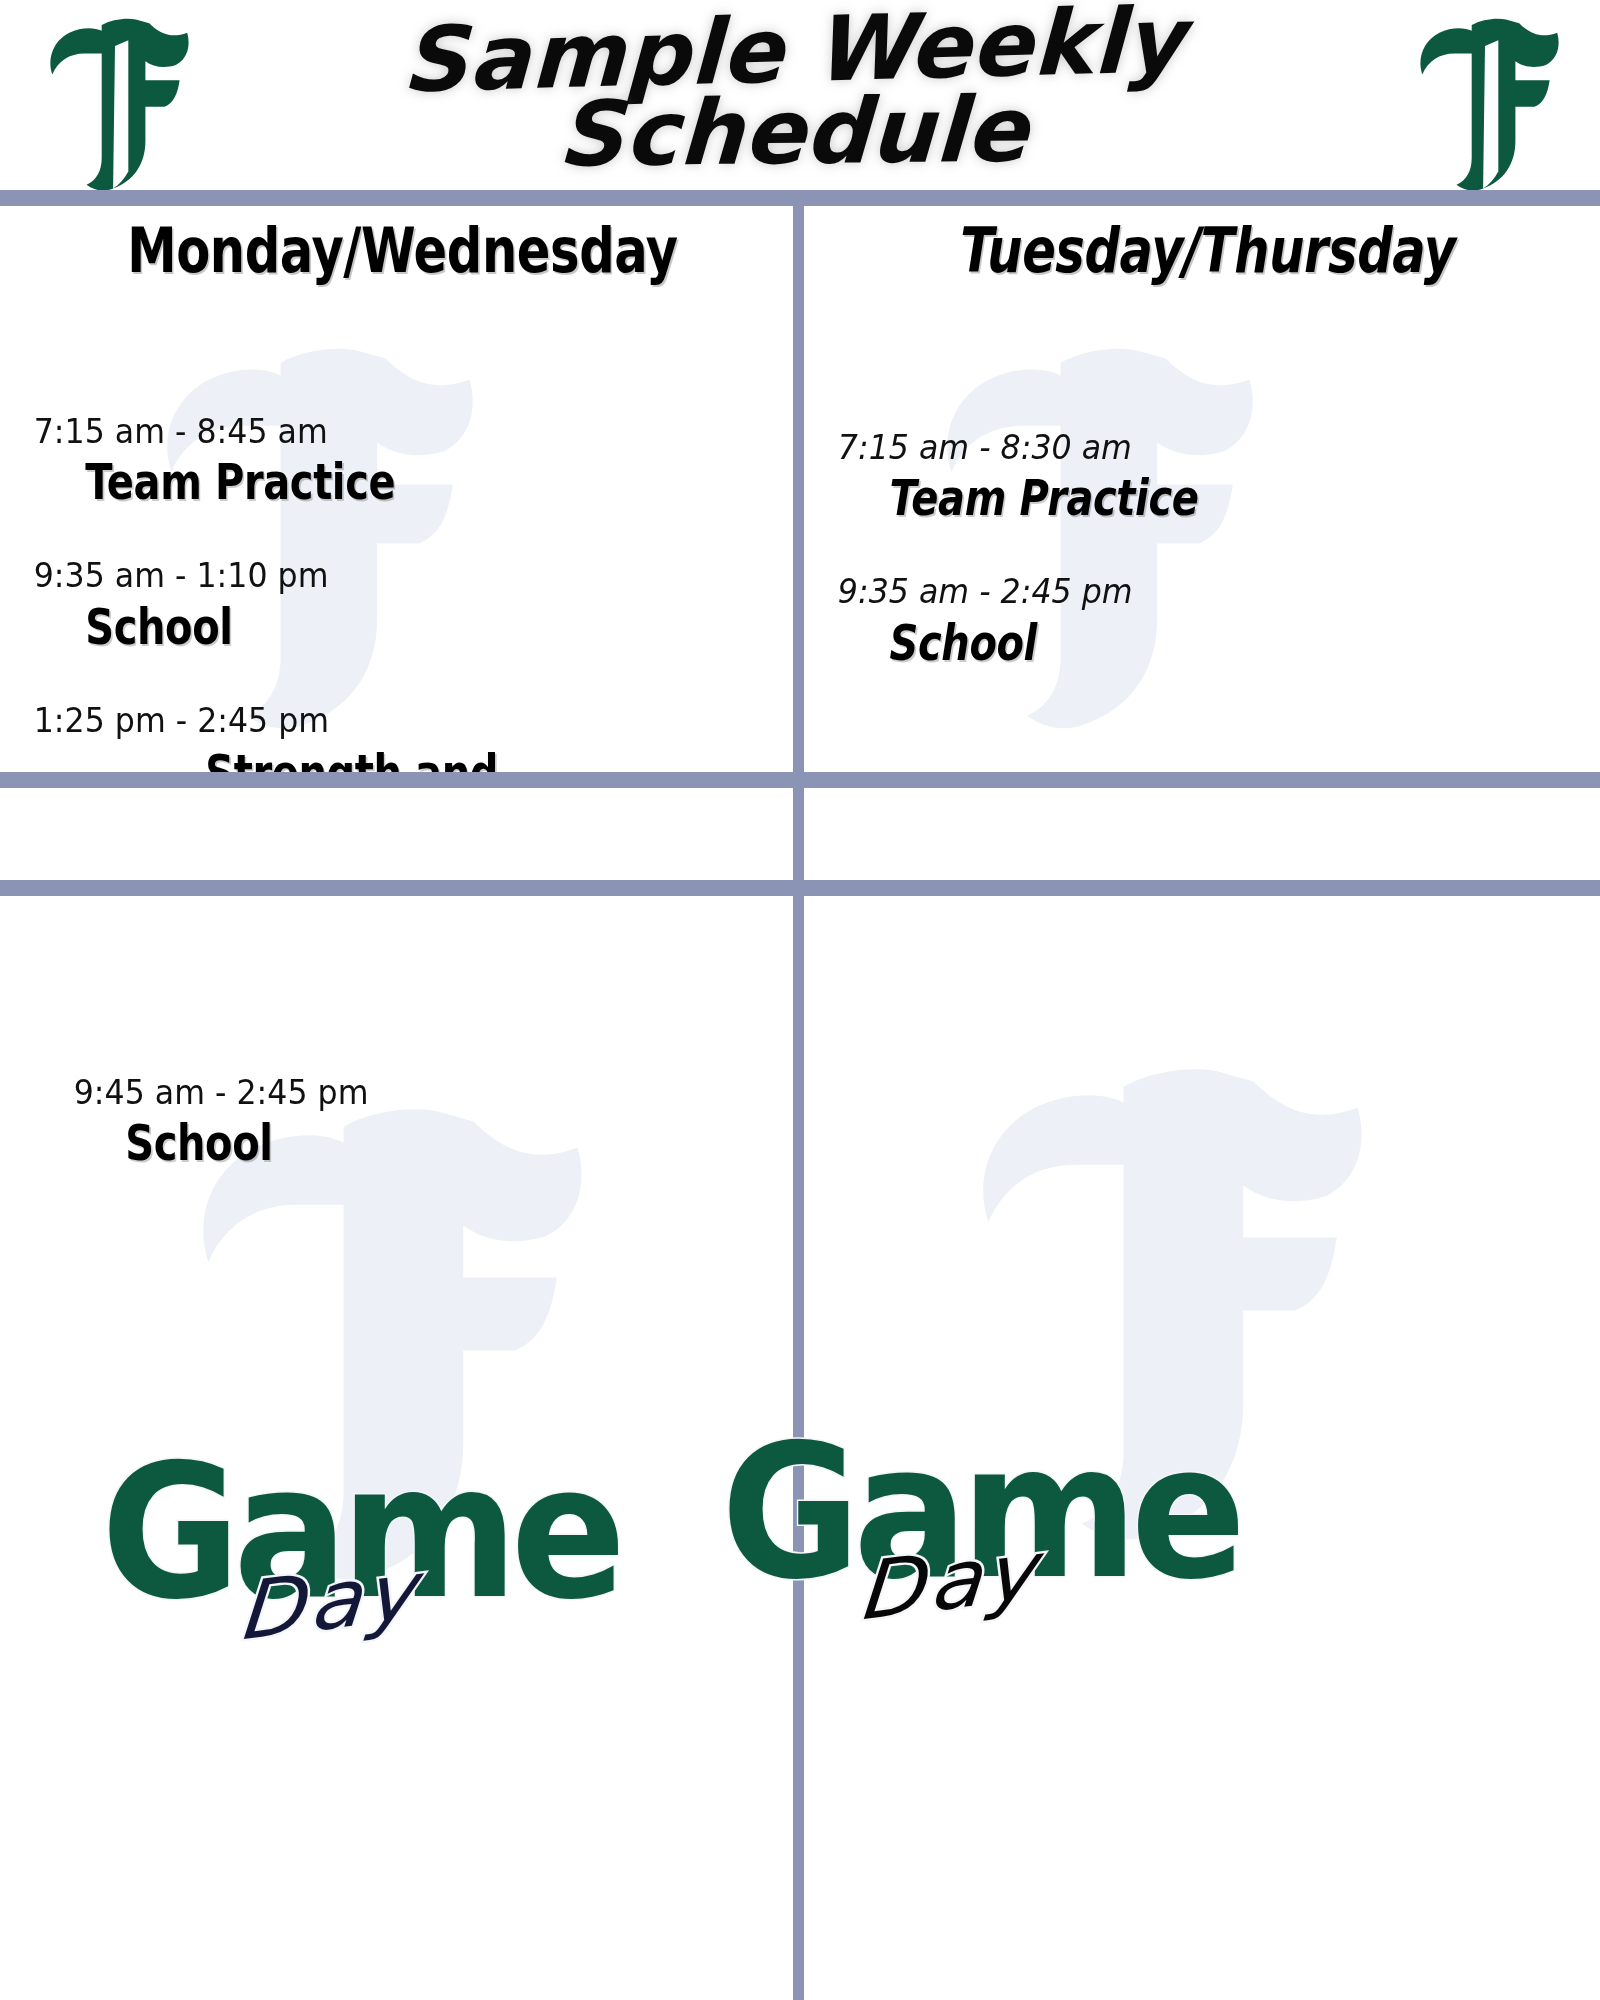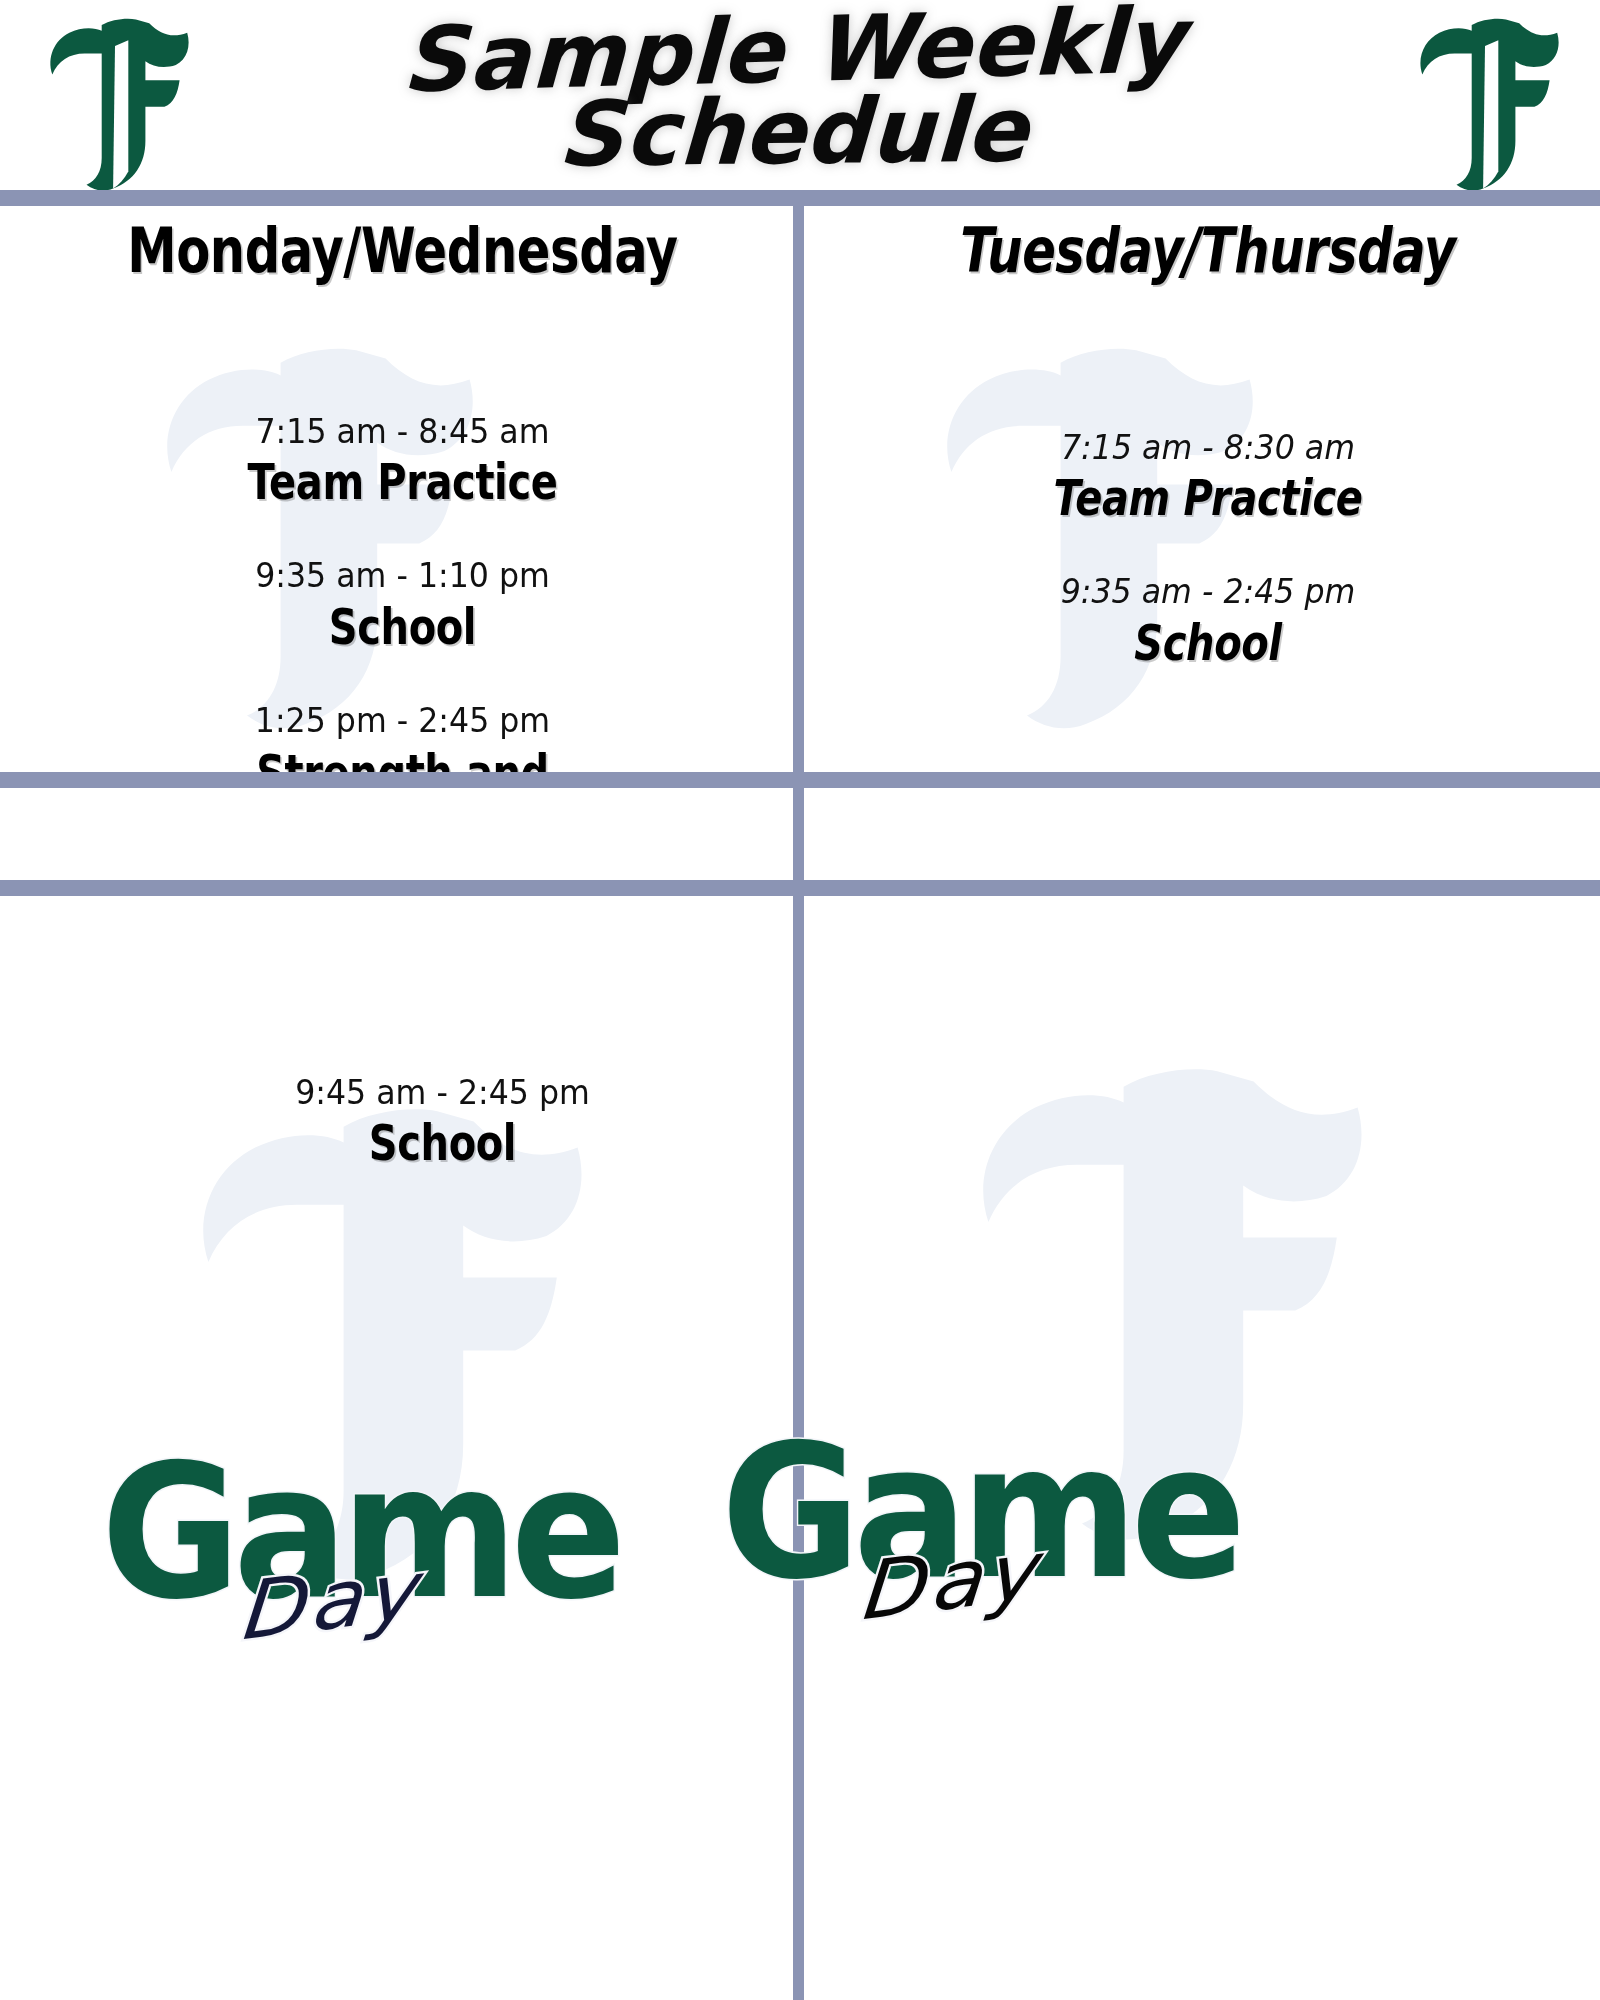--- a/index.html
+++ b/index.html
@@ -103,21 +103,20 @@
     white-space: nowrap;
   }
   #head-mw  { top: 14px; }
   #head-tt  { top: 14px; }
 
   
   .cell-body {
     position: absolute;
     left: 0;
     width: 100%;
-    text-align: center;
   }
 
   .entry { margin: 0 0 44px 0; }
   .entry:last-child { margin-bottom: 0; }
 
   .entry-time {
     font-family: "DejaVu Sans", sans-serif;
     font-weight: 400;
     font-size: 34px;
     line-height: 1.22;

